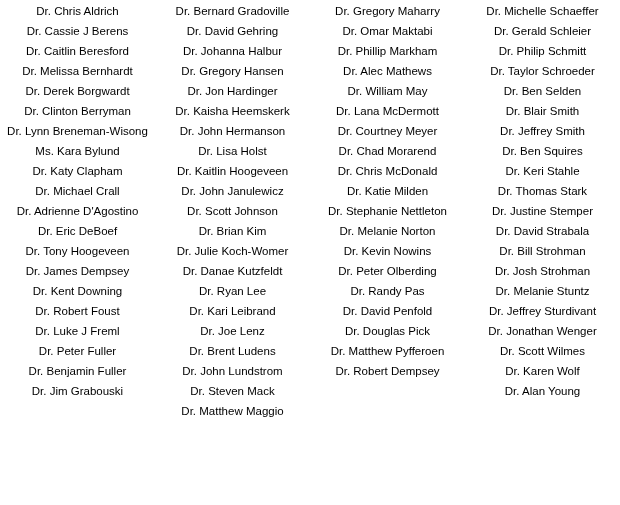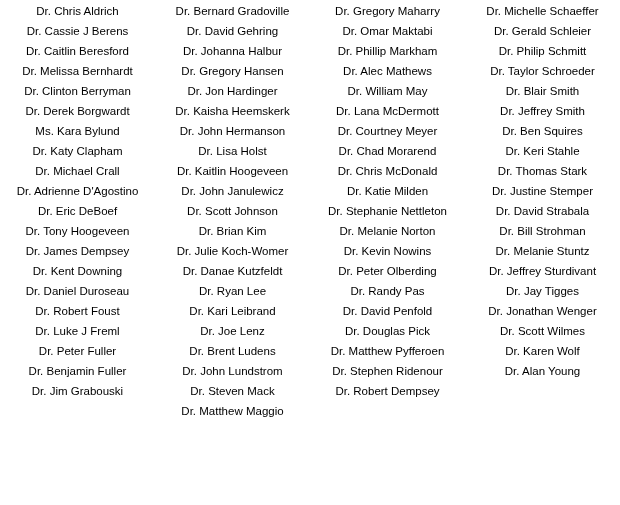--- a/index.html
+++ b/index.html
@@ -42,31 +42,31 @@
 </head>
 <body>
 
 <div id="provider-columns">
 
   <div class="provider-column">
     <div class="provider-name">Dr. Chris Aldrich</div>
     <div class="provider-name">Dr. Cassie J Berens</div>
     <div class="provider-name">Dr. Caitlin Beresford</div>
     <div class="provider-name">Dr. Melissa Bernhardt</div>
+    <div class="provider-name">Dr. Derek Borgwardt</div>
     <div class="provider-name">Dr. Clinton Berryman</div>
-    <div class="provider-name">Dr. Derek Borgwardt</div>
+    <div class="provider-name">Dr. Lynn Breneman-Wisong</div>
     <div class="provider-name">Ms. Kara Bylund</div>
     <div class="provider-name">Dr. Katy Clapham</div>
     <div class="provider-name">Dr. Michael Crall</div>
     <div class="provider-name">Dr. Adrienne D'Agostino</div>
     <div class="provider-name">Dr. Eric DeBoef</div>
     <div class="provider-name">Dr. Tony Hoogeveen</div>
     <div class="provider-name">Dr. James Dempsey</div>
     <div class="provider-name">Dr. Kent Downing</div>
-    <div class="provider-name">Dr. Daniel Duroseau</div>
     <div class="provider-name">Dr. Robert Foust</div>
     <div class="provider-name">Dr. Luke J Freml</div>
     <div class="provider-name">Dr. Peter Fuller</div>
     <div class="provider-name">Dr. Benjamin Fuller</div>
     <div class="provider-name">Dr. Jim Grabouski</div>
   </div>
 
   <div class="provider-column">
     <div class="provider-name">Dr. Bernard Gradoville</div>
     <div class="provider-name">Dr. David Gehring</div>
@@ -103,39 +103,39 @@
     <div class="provider-name">Dr. Chris McDonald</div>
     <div class="provider-name">Dr. Katie Milden</div>
     <div class="provider-name">Dr. Stephanie Nettleton</div>
     <div class="provider-name">Dr. Melanie Norton</div>
     <div class="provider-name">Dr. Kevin Nowins</div>
     <div class="provider-name">Dr. Peter Olberding</div>
     <div class="provider-name">Dr. Randy Pas</div>
     <div class="provider-name">Dr. David Penfold</div>
     <div class="provider-name">Dr. Douglas Pick</div>
     <div class="provider-name">Dr. Matthew Pyfferoen</div>
-    <div class="provider-name">Dr. Stephen Ridenour</div>
     <div class="provider-name">Dr. Robert Dempsey</div>
   </div>
 
   <div class="provider-column">
     <div class="provider-name">Dr. Michelle Schaeffer</div>
     <div class="provider-name">Dr. Gerald Schleier</div>
     <div class="provider-name">Dr. Philip Schmitt</div>
     <div class="provider-name">Dr. Taylor Schroeder</div>
+    <div class="provider-name">Dr. Ben Selden</div>
     <div class="provider-name">Dr. Blair Smith</div>
     <div class="provider-name">Dr. Jeffrey Smith</div>
     <div class="provider-name">Dr. Ben Squires</div>
     <div class="provider-name">Dr. Keri Stahle</div>
     <div class="provider-name">Dr. Thomas Stark</div>
     <div class="provider-name">Dr. Justine Stemper</div>
     <div class="provider-name">Dr. David Strabala</div>
     <div class="provider-name">Dr. Bill Strohman</div>
+    <div class="provider-name">Dr. Josh Strohman</div>
     <div class="provider-name">Dr. Melanie Stuntz</div>
     <div class="provider-name">Dr. Jeffrey Sturdivant</div>
-    <div class="provider-name">Dr. Jay Tigges</div>
     <div class="provider-name">Dr. Jonathan Wenger</div>
     <div class="provider-name">Dr. Scott Wilmes</div>
     <div class="provider-name">Dr. Karen Wolf</div>
     <div class="provider-name">Dr. Alan Young</div>
   </div>
 
 </div>
 
 </body></html>

